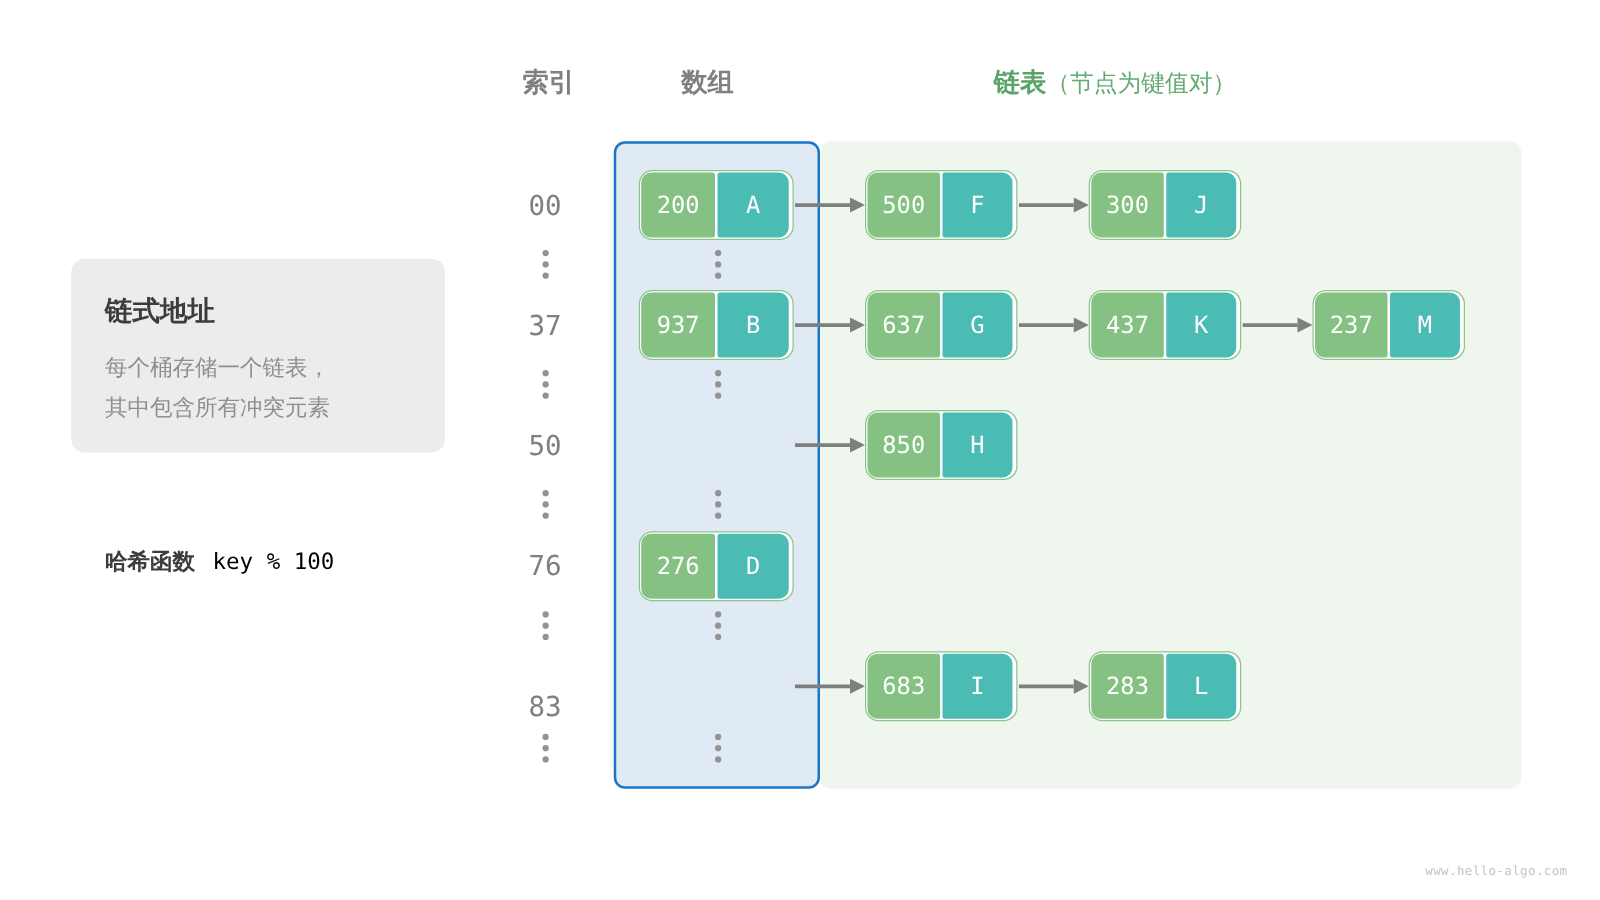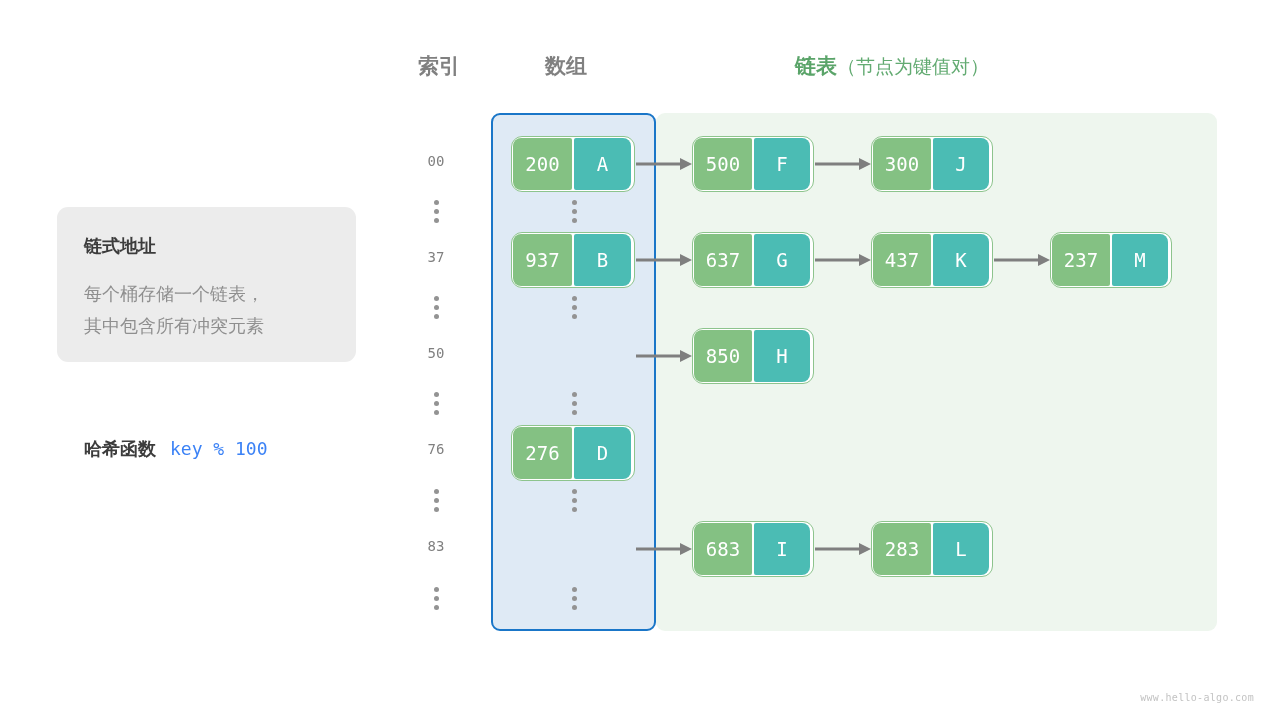--- a/index.html
+++ b/index.html
@@ -59,21 +59,21 @@
     box-sizing: border-box;
   }
 
   
   .idx {
     position: absolute;
     left: 405px;
     width: 62px;
     text-align: center;
     font-family: "DejaVu Sans Mono", "Liberation Mono", monospace;
-    font-size: 14px;
+    font-size: 22px;
     color: #808080;
   }
 
   
   .vdots {
     position: absolute;
     width: 6px;
     display: flex;
     flex-direction: column;
     gap: 4px;
@@ -141,21 +141,21 @@
     width: 299px;
     height: 155px;
     background: #ececec;
     border-radius: 11px;
     box-sizing: border-box;
   }
   .card-title {
     position: absolute;
     left: 84px;
     top: 234px;
-    font-size: 18px;
+    font-size: 22px;
     font-weight: bold;
     color: #3c3c3c;
   }
   .card-body {
     position: absolute;
     left: 84px;
     top: 278px;
     font-size: 18px;
     line-height: 32px;
     color: #8f8f8f;
@@ -169,21 +169,21 @@
     top: 437px;
     font-size: 18px;
     font-weight: bold;
     color: #3c3c3c;
     white-space: nowrap;
   }
   .hash-title .mono {
     font-family: "DejaVu Sans Mono", "Liberation Mono", monospace;
     font-weight: normal;
     font-size: 18px;
-    color: #3b82f6;
+    color: #000000;
   }
   .hash-body {
     position: absolute;
     left: 84px;
     top: 479px;
     font-size: 17px;
     line-height: 31px;
     color: #8f8f8f;
     white-space: pre-line;
   }
@@ -211,21 +211,21 @@
   <div class="hdr hdr-array">数组</div>
   <div class="hdr hdr-list"><span>链表</span><span class="sub">（节点为键值对）</span></div>
 
   <div class="panel-array"></div>
   <div class="panel-list"></div>
 
   <div class="idx" style="top:153px">00</div>
   <div class="idx" style="top:249px">37</div>
   <div class="idx" style="top:345px">50</div>
   <div class="idx" style="top:441px">76</div>
-  <div class="idx" style="top:538px">83</div>
+  <div class="idx" style="top:554px">83</div>
 
   <div class="vdots" style="left:433px; top:200px">
       <i></i>
       <i></i>
       <i></i>
     </div>
   <div class="vdots" style="left:433px; top:296px">
       <i></i>
       <i></i>
       <i></i>

